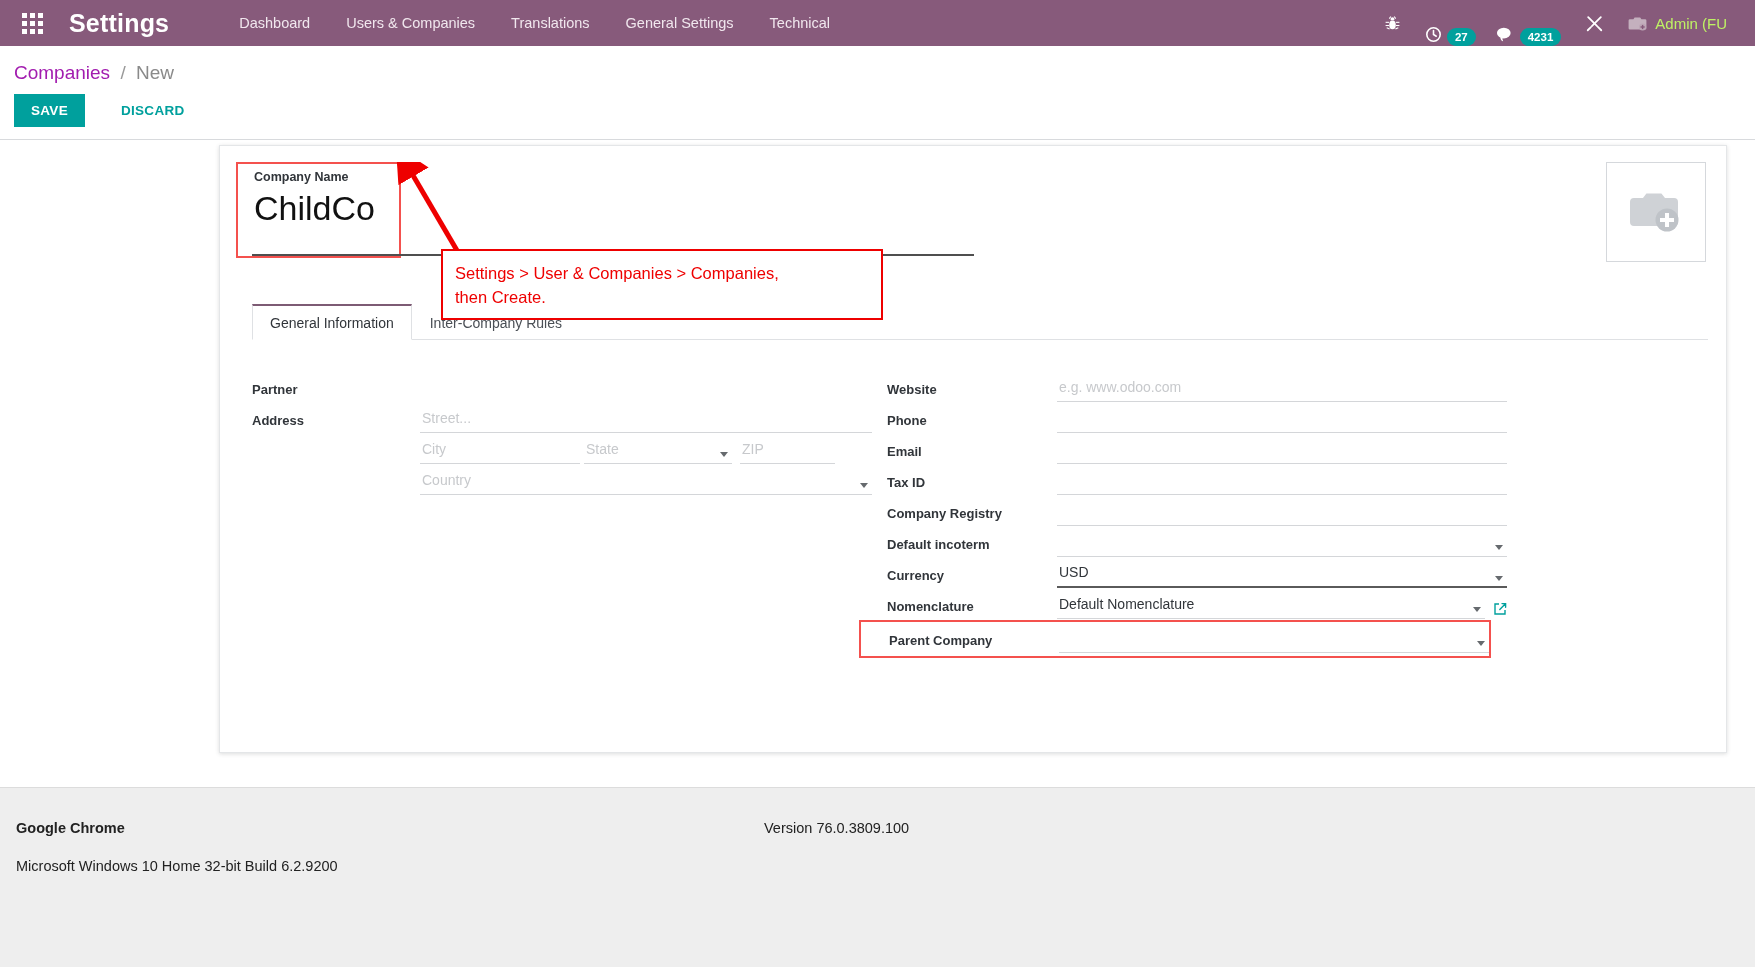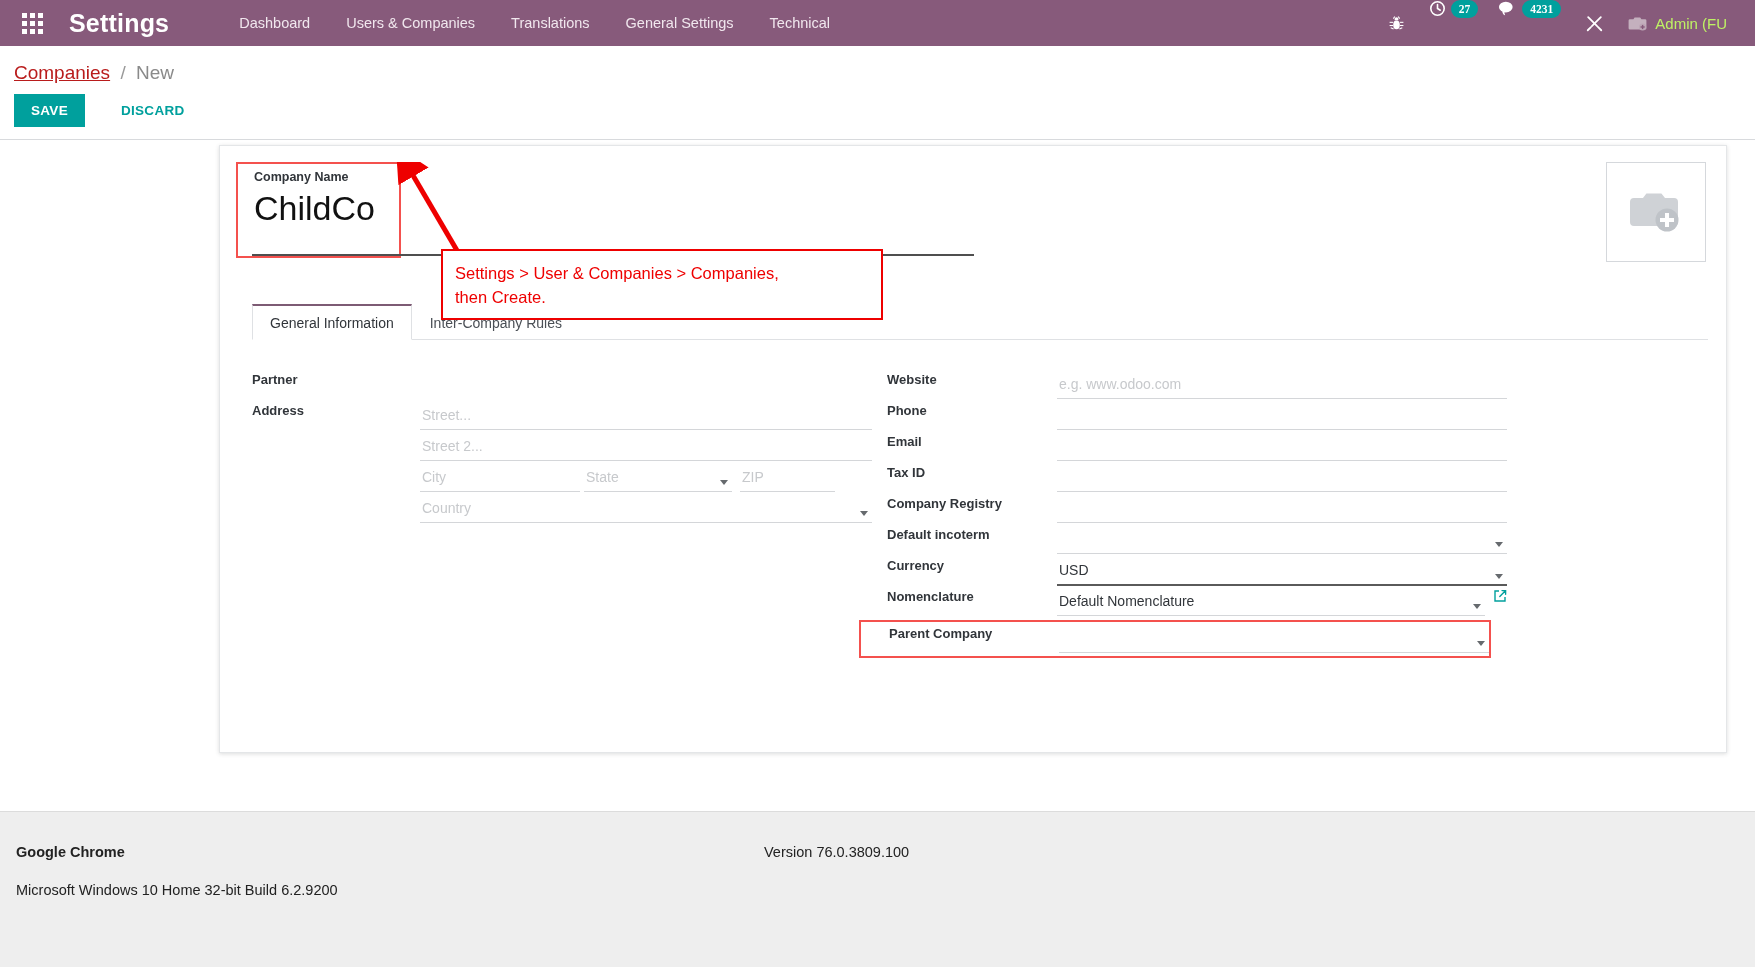--- a/index.html
+++ b/index.html
@@ -55,22 +55,22 @@
   .nav-icon {
     color: #ffffff;
     padding: 0 14px;
     display: flex;
     align-items: center;
     cursor: pointer;
     font-size: 16px;
     height: 46px;
   }
   .counter {
-    display: flex; align-items: flex-start; gap: 5px;
-    padding: 0 10px; cursor: pointer; height: 46px; font-family: Liberation Serif, serif;
+    display: flex; align-items: flex-end; gap: 5px;
+    padding: 0 10px; cursor: pointer; height: 46px;
   }
   .counter .glyph { color: #ffffff; font-size: 17px; line-height: 1; }
   .badge {
     background: #00A09D;
     color: #ffffff;
     font-size: 11.5px;
     font-weight: bold;
     border-radius: 11px;
     padding: 2px 8px;
     line-height: 14px;
@@ -84,21 +84,21 @@
   }
   .avatar-ic { opacity: .75; display: flex; align-items: center; }
 
   
   .control-panel {
     background: #ffffff;
     padding: 14px 0 12px 14px;
     border-bottom: 1px solid #d8dadd;
   }
   .breadcrumb { font-size: 19px; line-height: 25px; margin-bottom: 9px; }
-  .crumb-link { color: #b91c1c; cursor: pointer; text-decoration: underline; }
+  .crumb-link { color: #a21caf; cursor: pointer; }
   .crumb-sep { color: #9a9a9a; margin: 0 5px; }
   .crumb-current { color: #8a8a8a; }
   .actions { display: flex; align-items: center; gap: 16px; }
   .btn-save {
     background: #00A09D;
     color: #ffffff;
     border: none;
     font-size: 13.5px;
     font-weight: bold;
     letter-spacing: .3px;
@@ -184,21 +184,21 @@
     border-bottom-color: #ffffff;
     border-top: 2px solid #7d5b74;
     color: #31353a;
   }
 
   
   .form-cols { display: flex; padding: 32px 0 0 16px; gap: 0; }
   .col { width: 620px; }
   .col.right { margin-left: 15px; }
   .frow {
-    display: flex; align-items: flex-start;
+    display: flex; align-items: flex-end;
     min-height: 30px; margin-bottom: 1px;
   }
   .flabel {
     width: 168px; flex: 0 0 168px;
     font-size: 13px; font-weight: bold; color: #31353a;
     padding-bottom: 5px;
   }
   .flabel.wide { width: 170px; flex: 0 0 170px; }
   .fctl { flex: 1; position: relative; }
   .fin {
@@ -249,21 +249,21 @@
   }
   .callout-line {
     color: #ee0000; font-size: 16.5px; line-height: 24px;
     white-space: nowrap;
   }
   .arrow-svg { position: absolute; left: 380px; top: 22px; z-index: 29; pointer-events: none; }
 
   
   .footer {
     position: absolute; left: 0; bottom: 0;
-    width: 1755px; height: 156px;
+    width: 1755px; height: 180px;
     background: #eeeeee;
     border-top: 1px solid #dcdcdc;
   }
   .footer-row1 {
     position: absolute; top: 32px; left: 16px; right: 0;
     display: flex; align-items: center;
   }
   .f-name { font-size: 14.5px; font-weight: bold; color: #222; }
   .f-version { font-size: 14.5px; color: #222; position: absolute; left: 748px; }
   .f-os {
@@ -416,26 +416,20 @@
             <div class="fctl"></div>
           </div>
 
           <div class="frow">
             <div class="flabel">Address</div>
             <div class="fctl">
               <input class="fin" type="text" placeholder="Street..." style="">
             </div>
           </div>
 
-          <div class="frow empty-label">
-            <div class="flabel"></div>
-            <div class="fctl">
-              <input class="fin" type="text" placeholder="Street 2..." style="">
-            </div>
-          </div>
 
           <div class="frow empty-label">
             <div class="flabel"></div>
             <div class="fctl">
               <div class="citystatezip">
                 <div class="czs-city">
                   <input class="fin" type="text" placeholder="City" style="">
                 </div>
                 <div class="czs-state">
                   <input class="fin dropdown" type="text" placeholder="State" style="">

